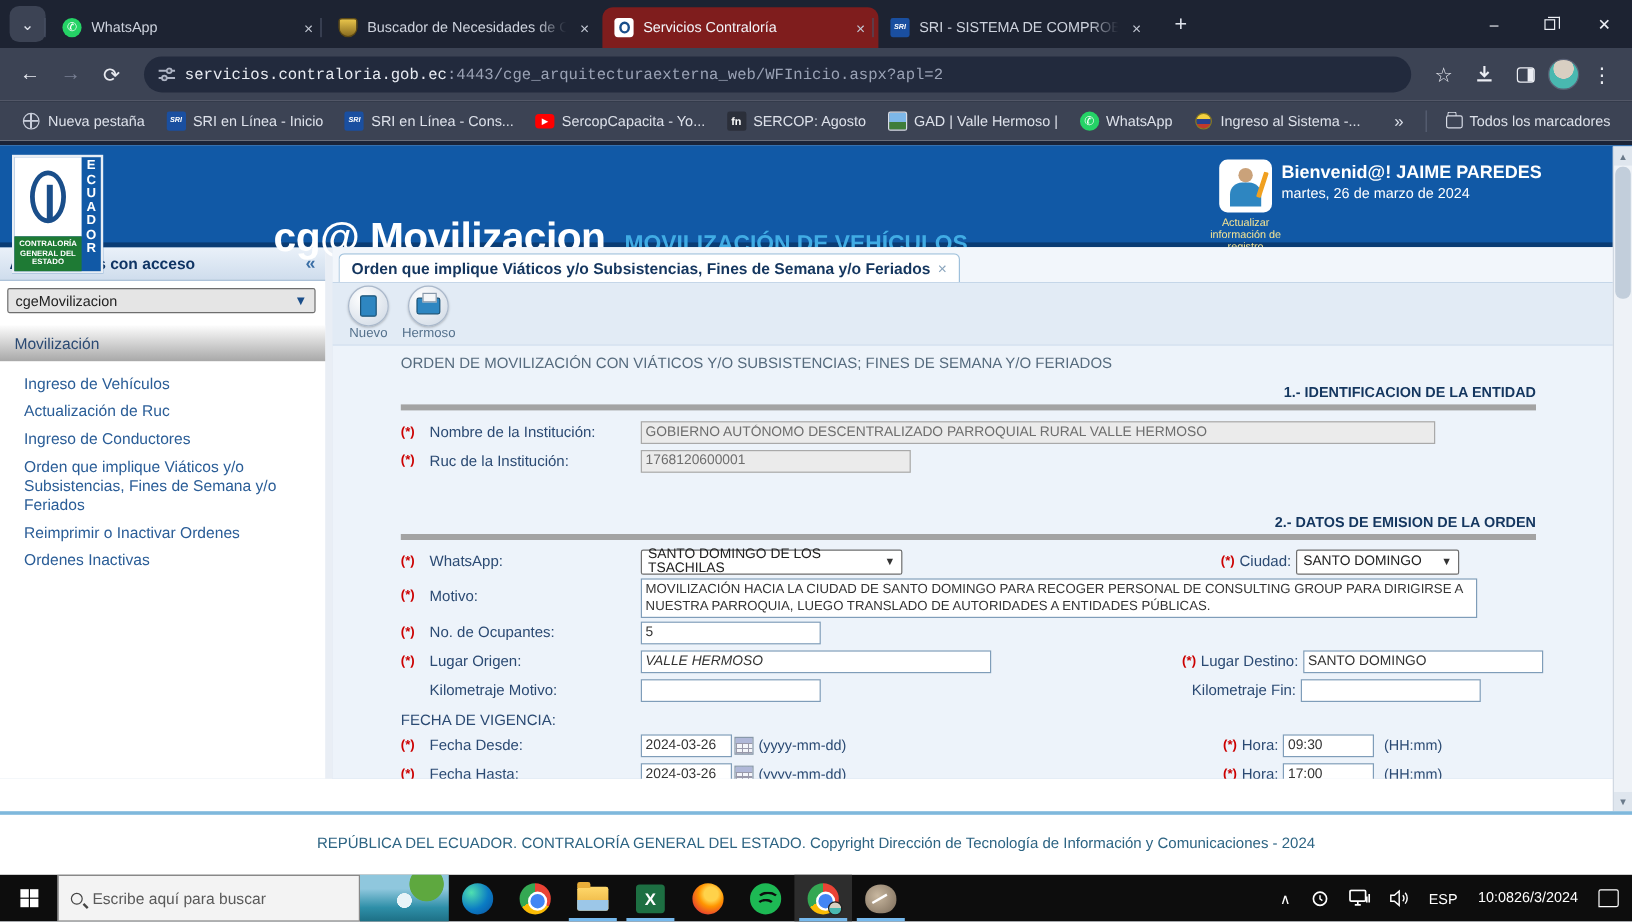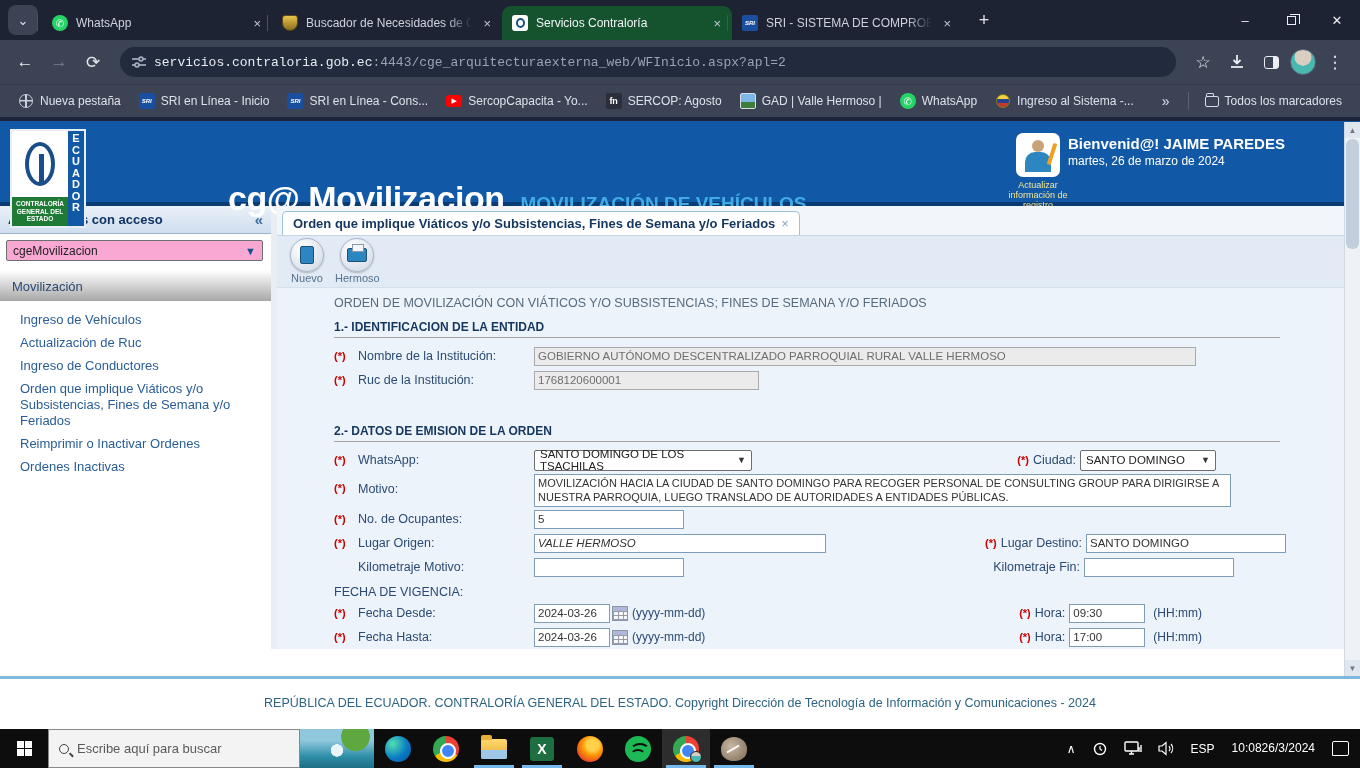--- a/index.html
+++ b/index.html
@@ -7,21 +7,21 @@
   #screen { position:relative; width:1360px; height:768px; background:#fff; }
 
   
   .tabstrip { height:40px; background:#1d2332; display:flex; align-items:flex-end; }
   .tabsearch { width:30px; height:30px; margin:5px 4px 5px 8px; border-radius:8px; background:#3c4354;
     color:#e3e6ee; font-size:13px; display:flex; align-items:center; justify-content:center; align-self:center; cursor:pointer;}
   .tab { width:230px; height:34px; display:flex; align-items:center; padding:0 8px 0 10px; gap:8px;
     color:#cdd2dd; font-size:12px; position:relative; }
   .tab .tlabel { flex:1; white-space:nowrap; overflow:hidden; -webkit-mask-image:linear-gradient(90deg,#000 85%,transparent); mask-image:linear-gradient(90deg,#000 85%,transparent); }
   .tab .tclose { font-size:13px; color:#c3c8d4; padding:0 3px; cursor:pointer; }
-  .tab.active { background:#14532d; border-radius:9px 9px 0 0; color:#f2f4f8; }
+  .tab.active { background:#7f1d1d; border-radius:9px 9px 0 0; color:#f2f4f8; }
   .tab:not(.active):not(:first-of-type)::before { content:""; position:absolute; left:-5px; top:9px; height:16px; width:1px; background:#4a5165; }
   .newtab { width:28px; height:28px; align-self:center; display:flex; align-items:center; justify-content:center;
     color:#dfe3ec; font-size:18px; margin-left:8px; cursor:pointer; }
   .wincontrols { margin-left:auto; display:flex; align-self:stretch; }
   .wctl { width:46px; display:flex; align-items:center; justify-content:center; color:#eceef4; font-size:13px; cursor:pointer; }
   .restore-glyph { width:9px; height:9px; border:1px solid #eceef4; position:relative; }
   .restore-glyph::before { content:""; position:absolute; left:2px; top:-3px; width:9px; height:9px; border:1px solid #eceef4; border-left:none; border-bottom:none; }
 
   .favicon { width:16px; height:16px; flex:none; display:flex; align-items:center; justify-content:center; }
   .ic-whatsapp { background:#25d366; border-radius:50%; color:#fff; font-size:10px; }
@@ -82,21 +82,21 @@
   .hdr-close { position:absolute; left:1306px; top:90px; width:22px; height:22px; background:#2f72b8; border:2px solid #fff;
     color:#fff; font-weight:bold; font-size:13px; display:flex; align-items:center; justify-content:center; cursor:pointer; }
 
   .content { display:flex; height:443px; background:#b9c9dc; }
   
   .sidebar { width:277px; background:#fff; border-right:6px solid #e9eef5; display:flex; flex-direction:column; }
   .sb-head { height:28px; background:linear-gradient(#eaf1f9,#cfdded); border-bottom:1px solid #9ab4d0;
     display:flex; align-items:center; padding:0 8px; }
   .sb-title { font-size:13px; font-weight:bold; color:#0f3464; flex:1; }
   .sb-collapse { color:#3a6ea5; font-size:15px; font-weight:bold; cursor:pointer; }
-  .sb-select { margin:6px 8px 4px 6px; height:21px; background:#f9a8d4; border:1px solid #6e6e6e; border-radius:2px;
+  .sb-select { margin:6px 8px 4px 6px; height:21px; background:#e5e5e5; border:1px solid #6e6e6e; border-radius:2px;
     display:flex; align-items:center; font-size:12px; color:#222; padding:0 6px; cursor:pointer; }
   .sb-select .sel-label { flex:1; }
   .sb-select .sel-arrow { color:#1a4e8a; font-size:11px; }
   .sb-group { margin-top:6px; height:30px; background:linear-gradient(#fdfdfd,#a8a8a8); display:flex; align-items:center;
     padding:0 12px; font-size:13px; color:#2b4a73; cursor:pointer; }
   .sb-menu { list-style:none; padding:8px 10px 0 20px; }
   .sb-menu li { font-size:13px; color:#2a5d97; line-height:16px; padding:3px 0 4px; cursor:pointer; }
 
   
   .main { flex:1; background:#edf3fa; position:relative; overflow:hidden; }
@@ -108,22 +108,22 @@
   .toolbtn { width:44px; text-align:center; cursor:pointer; }
   .toolbtn .circ { width:34px; height:34px; margin:0 auto; border-radius:50%; background:radial-gradient(circle at 35% 30%,#ffffff,#cdd7e3);
     border:1px solid #aab8ca; box-shadow:0 1px 2px rgba(0,0,0,.25); display:flex; align-items:center; justify-content:center; }
   .toolbtn .tlab { font-size:11px; color:#55718c; margin-top:0px; }
   .glyph-doc { width:14px; height:18px; background:#2e86c1; border-radius:2px; border:1px solid #1a5276; }
   .glyph-print { width:20px; height:14px; background:#2e86c1; border-radius:2px; position:relative; border:1px solid #1a5276; }
   .glyph-print::before { content:""; position:absolute; left:4px; top:-5px; width:10px; height:6px; background:#f4f6f8; border:1px solid #8899aa; }
 
   .form { padding:6px 0 0 57px; position:relative; }
   .form-title { font-size:12.5px; color:#566b7e; margin:2px 0 10px 0; }
-  .sect { font-size:12px; font-weight:bold; color:#14365f; padding-bottom:3px; border-bottom:1px solid #a3a3a3;
-    margin:4px 80px 6px 0; }
+  .sect { font-size:12px; font-weight:bold; color:#14365f; padding-bottom:3px; border-bottom:5px solid #a3a3a3;
+    margin:4px 80px 6px 0;text-align:right; }
   .frow { display:flex; align-items:center; min-height:24px; position:relative; margin-right:40px; }
   .req { width:24px; color:#cc0000; font-size:11px; font-weight:bold; flex:none; }
   .lbl { width:176px; color:#2b4a73; font-size:12.5px; flex:none; }
   .inp { height:19px; border:1px solid #7f9db9; background:#fff; font-size:11.5px; color:#333; padding:0 3px;
     font-family:"Liberation Sans",sans-serif; }
   .inp:disabled, .inp.ro { background:#ebebeb; border-color:#a9a9a9; color:#6e6e6e; }
   .selbox { height:21px; border:1px solid #6e6e6e; border-radius:2px; background:#fff; display:flex; align-items:center;
     font-size:11.5px; color:#222; padding:0 5px; cursor:pointer; gap:8px; }
   .selbox .sarr { margin-left:auto; font-size:9px; color:#333; }
   .rgroup { position:absolute; display:flex; align-items:center; gap:4px; }

